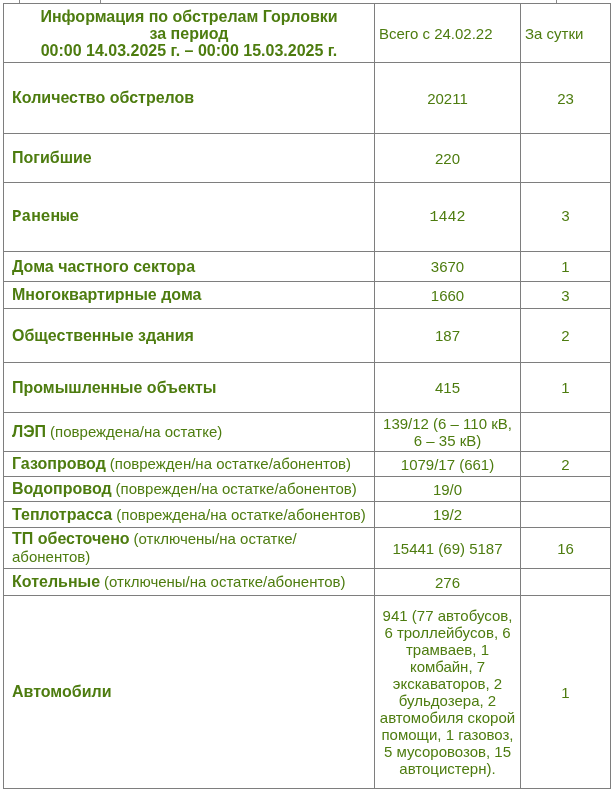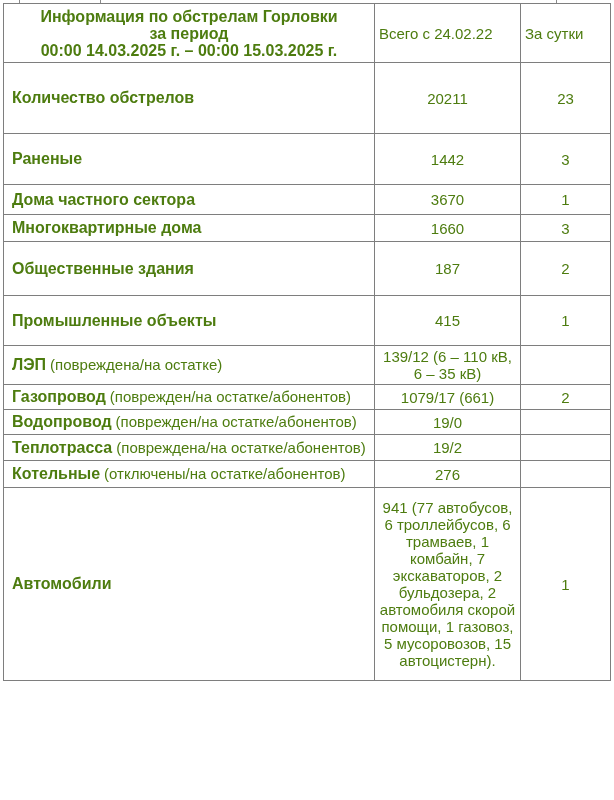--- a/index.html
+++ b/index.html
@@ -111,21 +111,26 @@
         <th class="col-h">Всего с 24.02.22</th>
         <th class="col-h">За сутки</th>
       </tr>
     </thead>
     <tbody id="rows">
         <tr style="height: 71px;">
           <td class="label-cell"><span class="lbl-main">Количество обстрелов</span><span class="lbl-note"></span></td>
           <td class="val-cell">20211</td>
           <td class="val-cell">23</td>
         </tr>
-        <tr style="height: 51px;">
+        <tr style="height: 49px;">
+          <td class="label-cell"><span class="lbl-main">Погибшие</span><span class="lbl-note"></span></td>
+          <td class="val-cell">220</td>
+          <td class="val-cell"></td>
+        </tr>
+        <tr style="height: 69px; font-family: Liberation Mono, monospace;">
           <td class="label-cell"><span class="lbl-main">Раненые</span><span class="lbl-note"></span></td>
           <td class="val-cell">1442</td>
           <td class="val-cell">3</td>
         </tr>
         <tr style="height: 30px;">
           <td class="label-cell"><span class="lbl-main">Дома частного сектора</span><span class="lbl-note"></span></td>
           <td class="val-cell">3670</td>
           <td class="val-cell">1</td>
         </tr>
         <tr style="height: 27px;">
@@ -157,20 +162,25 @@
           <td class="label-cell"><span class="lbl-main">Водопровод</span><span class="lbl-note">(поврежден/на остатке/абонентов)</span></td>
           <td class="val-cell">19/0</td>
           <td class="val-cell"></td>
         </tr>
         <tr style="height: 26px;">
           <td class="label-cell"><span class="lbl-main">Теплотрасса</span><span class="lbl-note">(повреждена/на остатке/абонентов)</span></td>
           <td class="val-cell">19/2</td>
           <td class="val-cell"></td>
         </tr>
         <tr style="height: 27px;">
+          <td class="label-cell"><span class="lbl-main">ТП обесточено</span><span class="lbl-note">(отключены/на остатке/абонентов)</span></td>
+          <td class="val-cell">15441 (69) 5187</td>
+          <td class="val-cell">16</td>
+        </tr>
+        <tr style="height: 27px;">
           <td class="label-cell"><span class="lbl-main">Котельные</span><span class="lbl-note">(отключены/на остатке/абонентов)</span></td>
           <td class="val-cell">276</td>
           <td class="val-cell"></td>
         </tr>
         <tr style="height: 193px;">
           <td class="label-cell"><span class="lbl-main">Автомобили</span><span class="lbl-note"></span></td>
           <td class="val-cell">941 (77 автобусов, 6 троллейбусов, 6 трамваев, 1 комбайн, 7 экскаваторов, 2 бульдозера, 2 автомобиля скорой помощи, 1 газовоз, 5 мусоровозов, 15 автоцистерн).</td>
           <td class="val-cell">1</td>
         </tr>
       </tbody>

